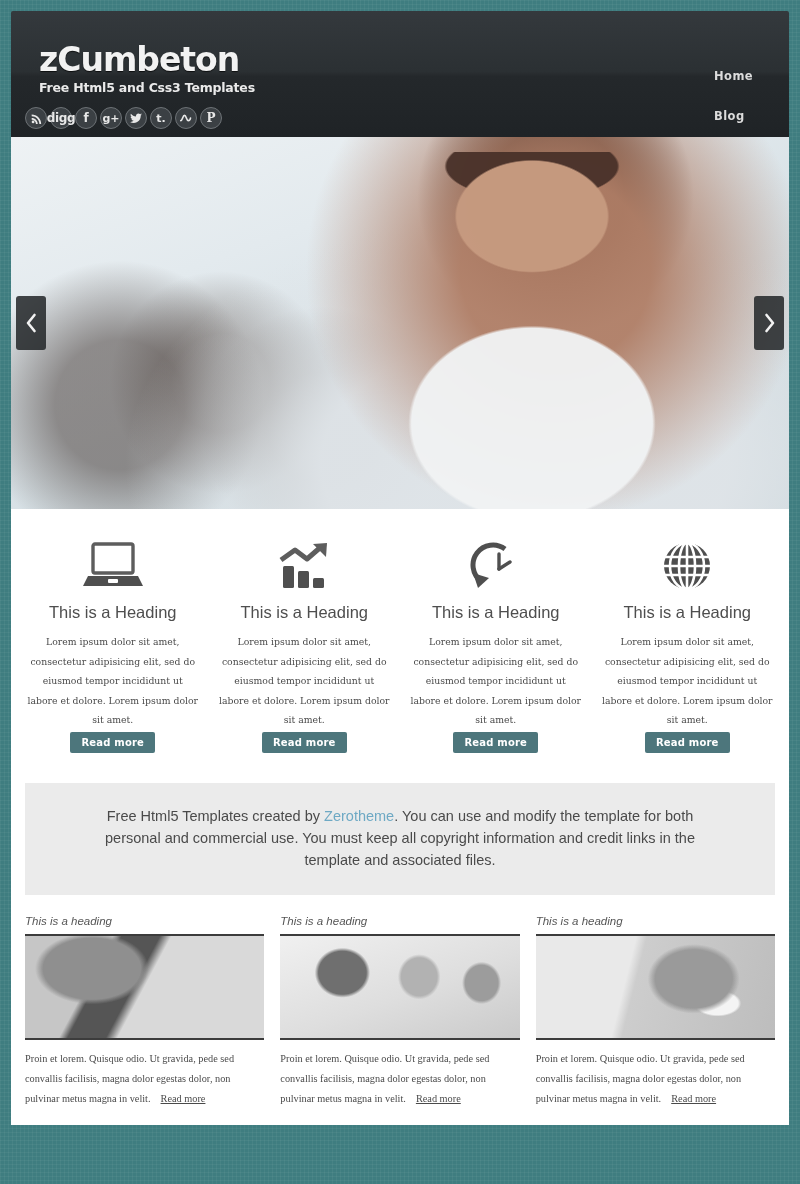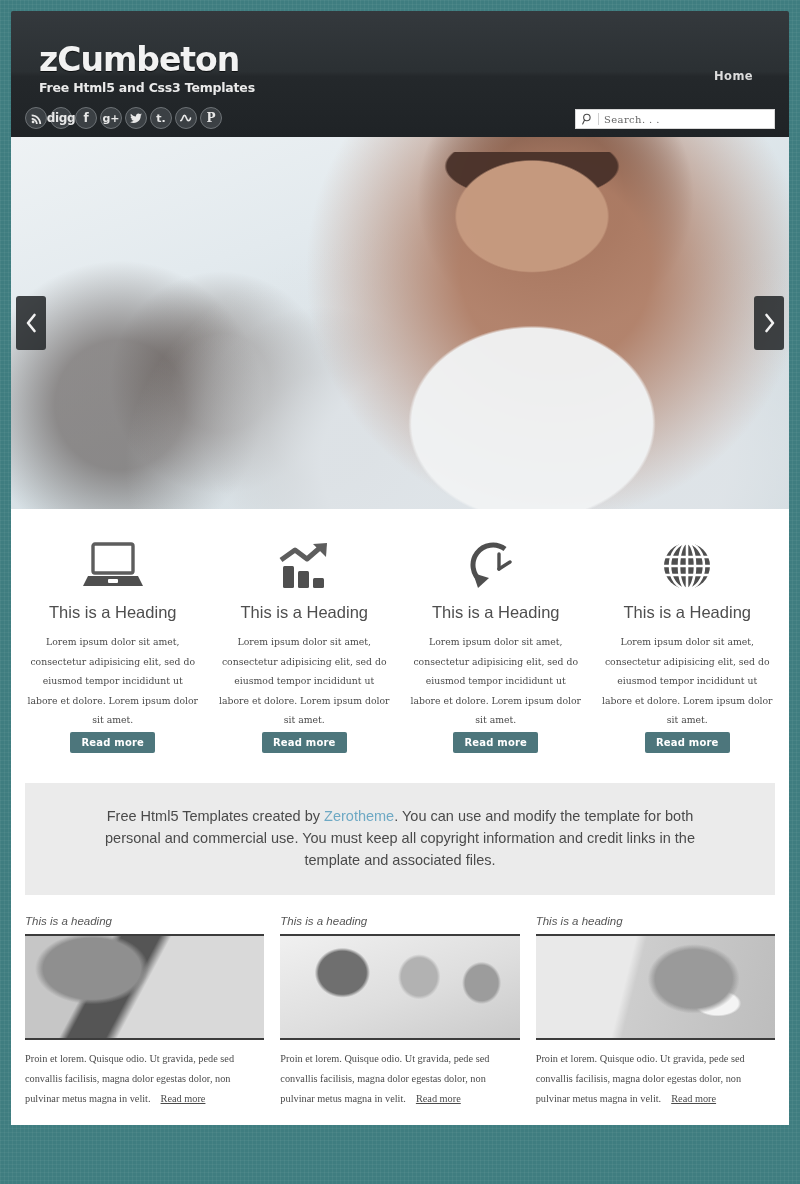--- a/index.html
+++ b/index.html
@@ -404,30 +404,20 @@
 
         <div class="social-icon su">
           <svg width="12" height="10" viewBox="0 0 16 12" fill="none" stroke="#e8e8e8" stroke-width="2.2" stroke-linecap="round">
             <path d="M1 9.5c2.5 0 2.5-7 5-7s2.5 7 5 7 3-3.5 3-3.5"></path>
           </svg>
         </div>
 
         <div class="social-icon pin">P</div>
       </div>
 
-      <div class="search-box">
-        <span class="search-icon">
-          <svg width="12" height="12" viewBox="0 0 16 16" fill="none" stroke="#4a4a4a" stroke-width="1.5">
-            <circle cx="6.5" cy="6" r="4.3"></circle>
-            <line x1="3.4" y1="9.3" x2="0.9" y2="14.6" stroke-linecap="round"></line>
-          </svg>
-        </span>
-        <span class="search-sep"></span>
-        <input class="search-input" type="text" placeholder="Search. . ." style="">
-      </div>
 
     </div>
   </div>
 
   <div class="slider">
     <div class="slide-img"></div>
     <div class="slide-figure"></div>
 
     <div class="slider-arrow prev">
       <svg width="13" height="20" viewBox="0 0 12 20" fill="none" stroke="#f2f2f2" stroke-width="2.6" stroke-linecap="round" stroke-linejoin="round">

